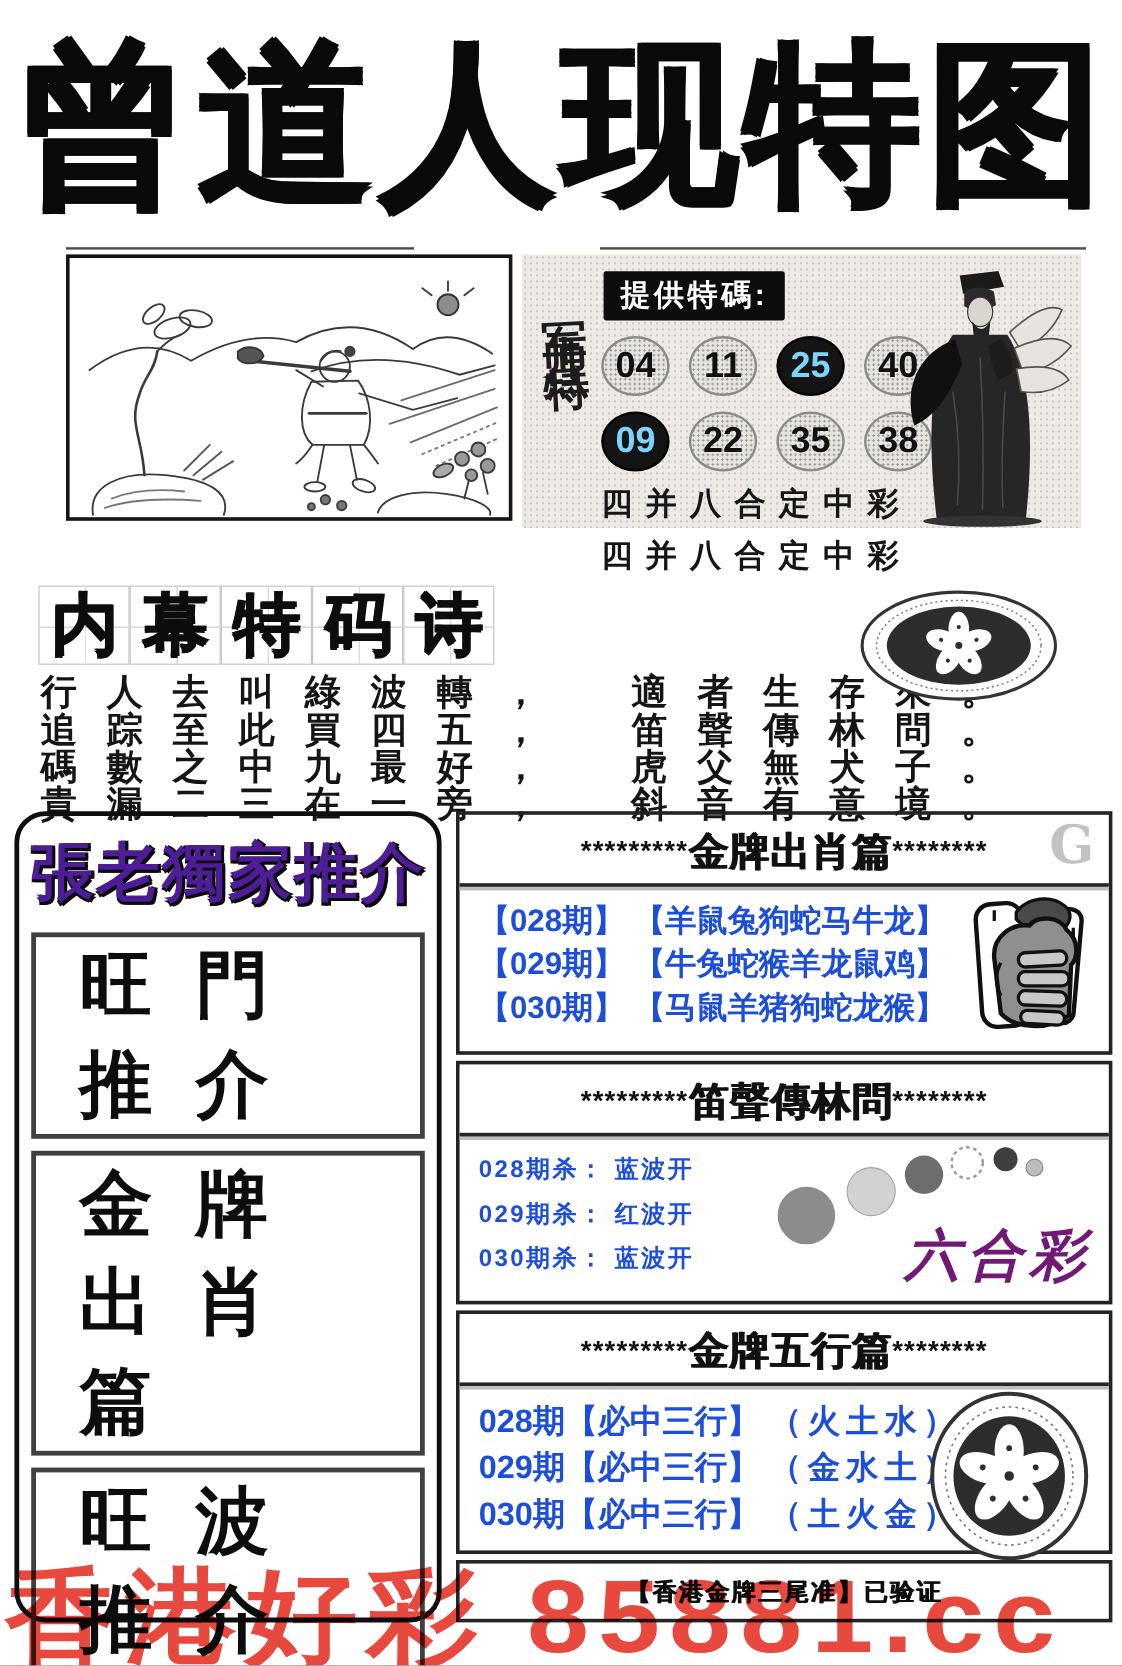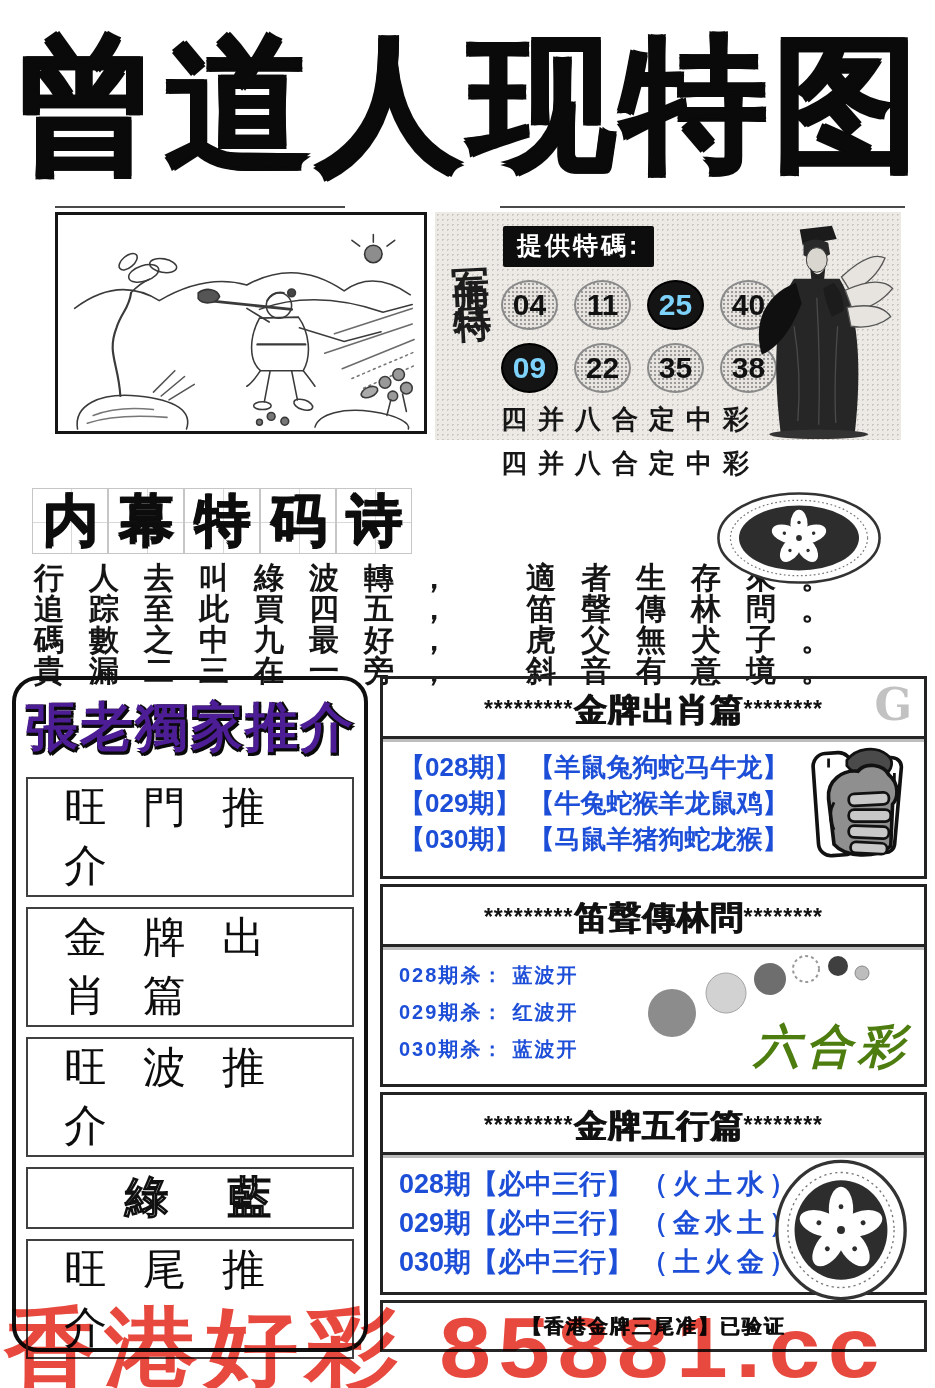--- a/index.html
+++ b/index.html
@@ -56,22 +56,22 @@
   .poem-left{width:492px;letter-spacing:25px;}
   .poem-right{letter-spacing:25px;}
 
   
   .columns{position:absolute;top:676px;left:12px;right:8px;height:676px;display:flex;gap:12px;}
   .left-col{width:356px;box-sizing:border-box;border:4px solid #0f0f0f;border-radius:26px;
     padding:8px 8px 6px;display:flex;flex-direction:column;}
   .left-header{text-align:center;font-size:53px;font-weight:900;letter-spacing:2px;margin:4px 0 8px;
     font-family:Liberation Serif, serif;color:#4c1d95;
     text-shadow:2.5px 0 0 #0a0a0a,0 2.5px 0 #0a0a0a,2.5px 2.5px 0 #0a0a0a;}
-  .rec-box{border:2px solid #404040;margin:5px 2px;flex:1;display:flex;align-items:center;justify-content:center;
-    font-family:"DejaVu Serif",serif;font-size:43px;font-weight:400;color:#0d0d0d;
+  .rec-box{border:4px solid #404040;margin:5px 2px;flex:1;display:flex;align-items:center;justify-content:center;
+    font-family:"DejaVu Serif",serif;font-size:61px;font-weight:700;color:#0d0d0d;
     letter-spacing:36px;padding-left:36px;box-sizing:border-box;}
   .rec-box.two{letter-spacing:60px;padding-left:76px;}
   .outline-text{color:#fff;-webkit-text-stroke:2.5px #101010;text-shadow:0 0 1px #101010;}
 
   .right-col{flex:1;display:flex;flex-direction:column;gap:5px;min-width:0;}
   .gold-section{border:3px solid #232323;flex:1;position:relative;display:flex;flex-direction:column;box-sizing:border-box;}
   .sec-header{position:relative;text-align:center;padding:9px 0 3px;border-bottom:3px solid #262626;
     box-shadow:0 3px 0 #bdbdbd;white-space:nowrap;}
   .stars{font-size:23px;font-weight:900;letter-spacing:1px;vertical-align:4px;}
   .sec-title{font-family:"DejaVu Serif",serif;font-size:33px;font-weight:900;letter-spacing:1px;
@@ -81,21 +81,21 @@
   .sec-body{position:relative;flex:1;padding:10px 0 0 16px;}
   .sec-row{font-size:26px;font-weight:700;line-height:36px;white-space:nowrap;color:#1d4ed8;
     font-family:Liberation Sans, sans-serif;}
   .sec2 .sec-row{font-size:20px;line-height:37px;letter-spacing:2px;}
   .sec3 .sec-row{font-size:27px;line-height:39px;}
   .row-label{margin-right:8px;}
   .sec3 .row-value{letter-spacing:5px;}
   .fist-icon{position:absolute;right:12px;bottom:6px;width:112px;height:128px;}
   .balls-cluster{position:absolute;right:4px;top:4px;width:292px;height:86px;}
   .brand-text{position:absolute;right:14px;bottom:6px;font-family:Liberation Serif, serif;
-    font-size:46px;font-weight:900;font-style:italic;letter-spacing:6px;color:#4d7c0f;}
+    font-size:46px;font-weight:900;font-style:italic;letter-spacing:6px;color:#701a75;}
   .wuxing-emblem{position:absolute;right:12px;top:2px;width:142px;height:146px;}
   .verified-box{border:3px solid #262626;height:46px;flex:none;display:flex;align-items:center;justify-content:center;
     font-size:20px;font-weight:900;letter-spacing:2px;font-family:"DejaVu Serif",serif;color:#0e0e0e;
     text-shadow:1px 0 0 #0e0e0e;}
 
   
   .watermark{position:absolute;left:4px;top:1290px;font-size:86px;font-weight:900;letter-spacing:7px;
     color:#e8493e;white-space:nowrap;mix-blend-mode:multiply;transform:scaleX(1.08);transform-origin:left;
     z-index:9;}
 </style>

